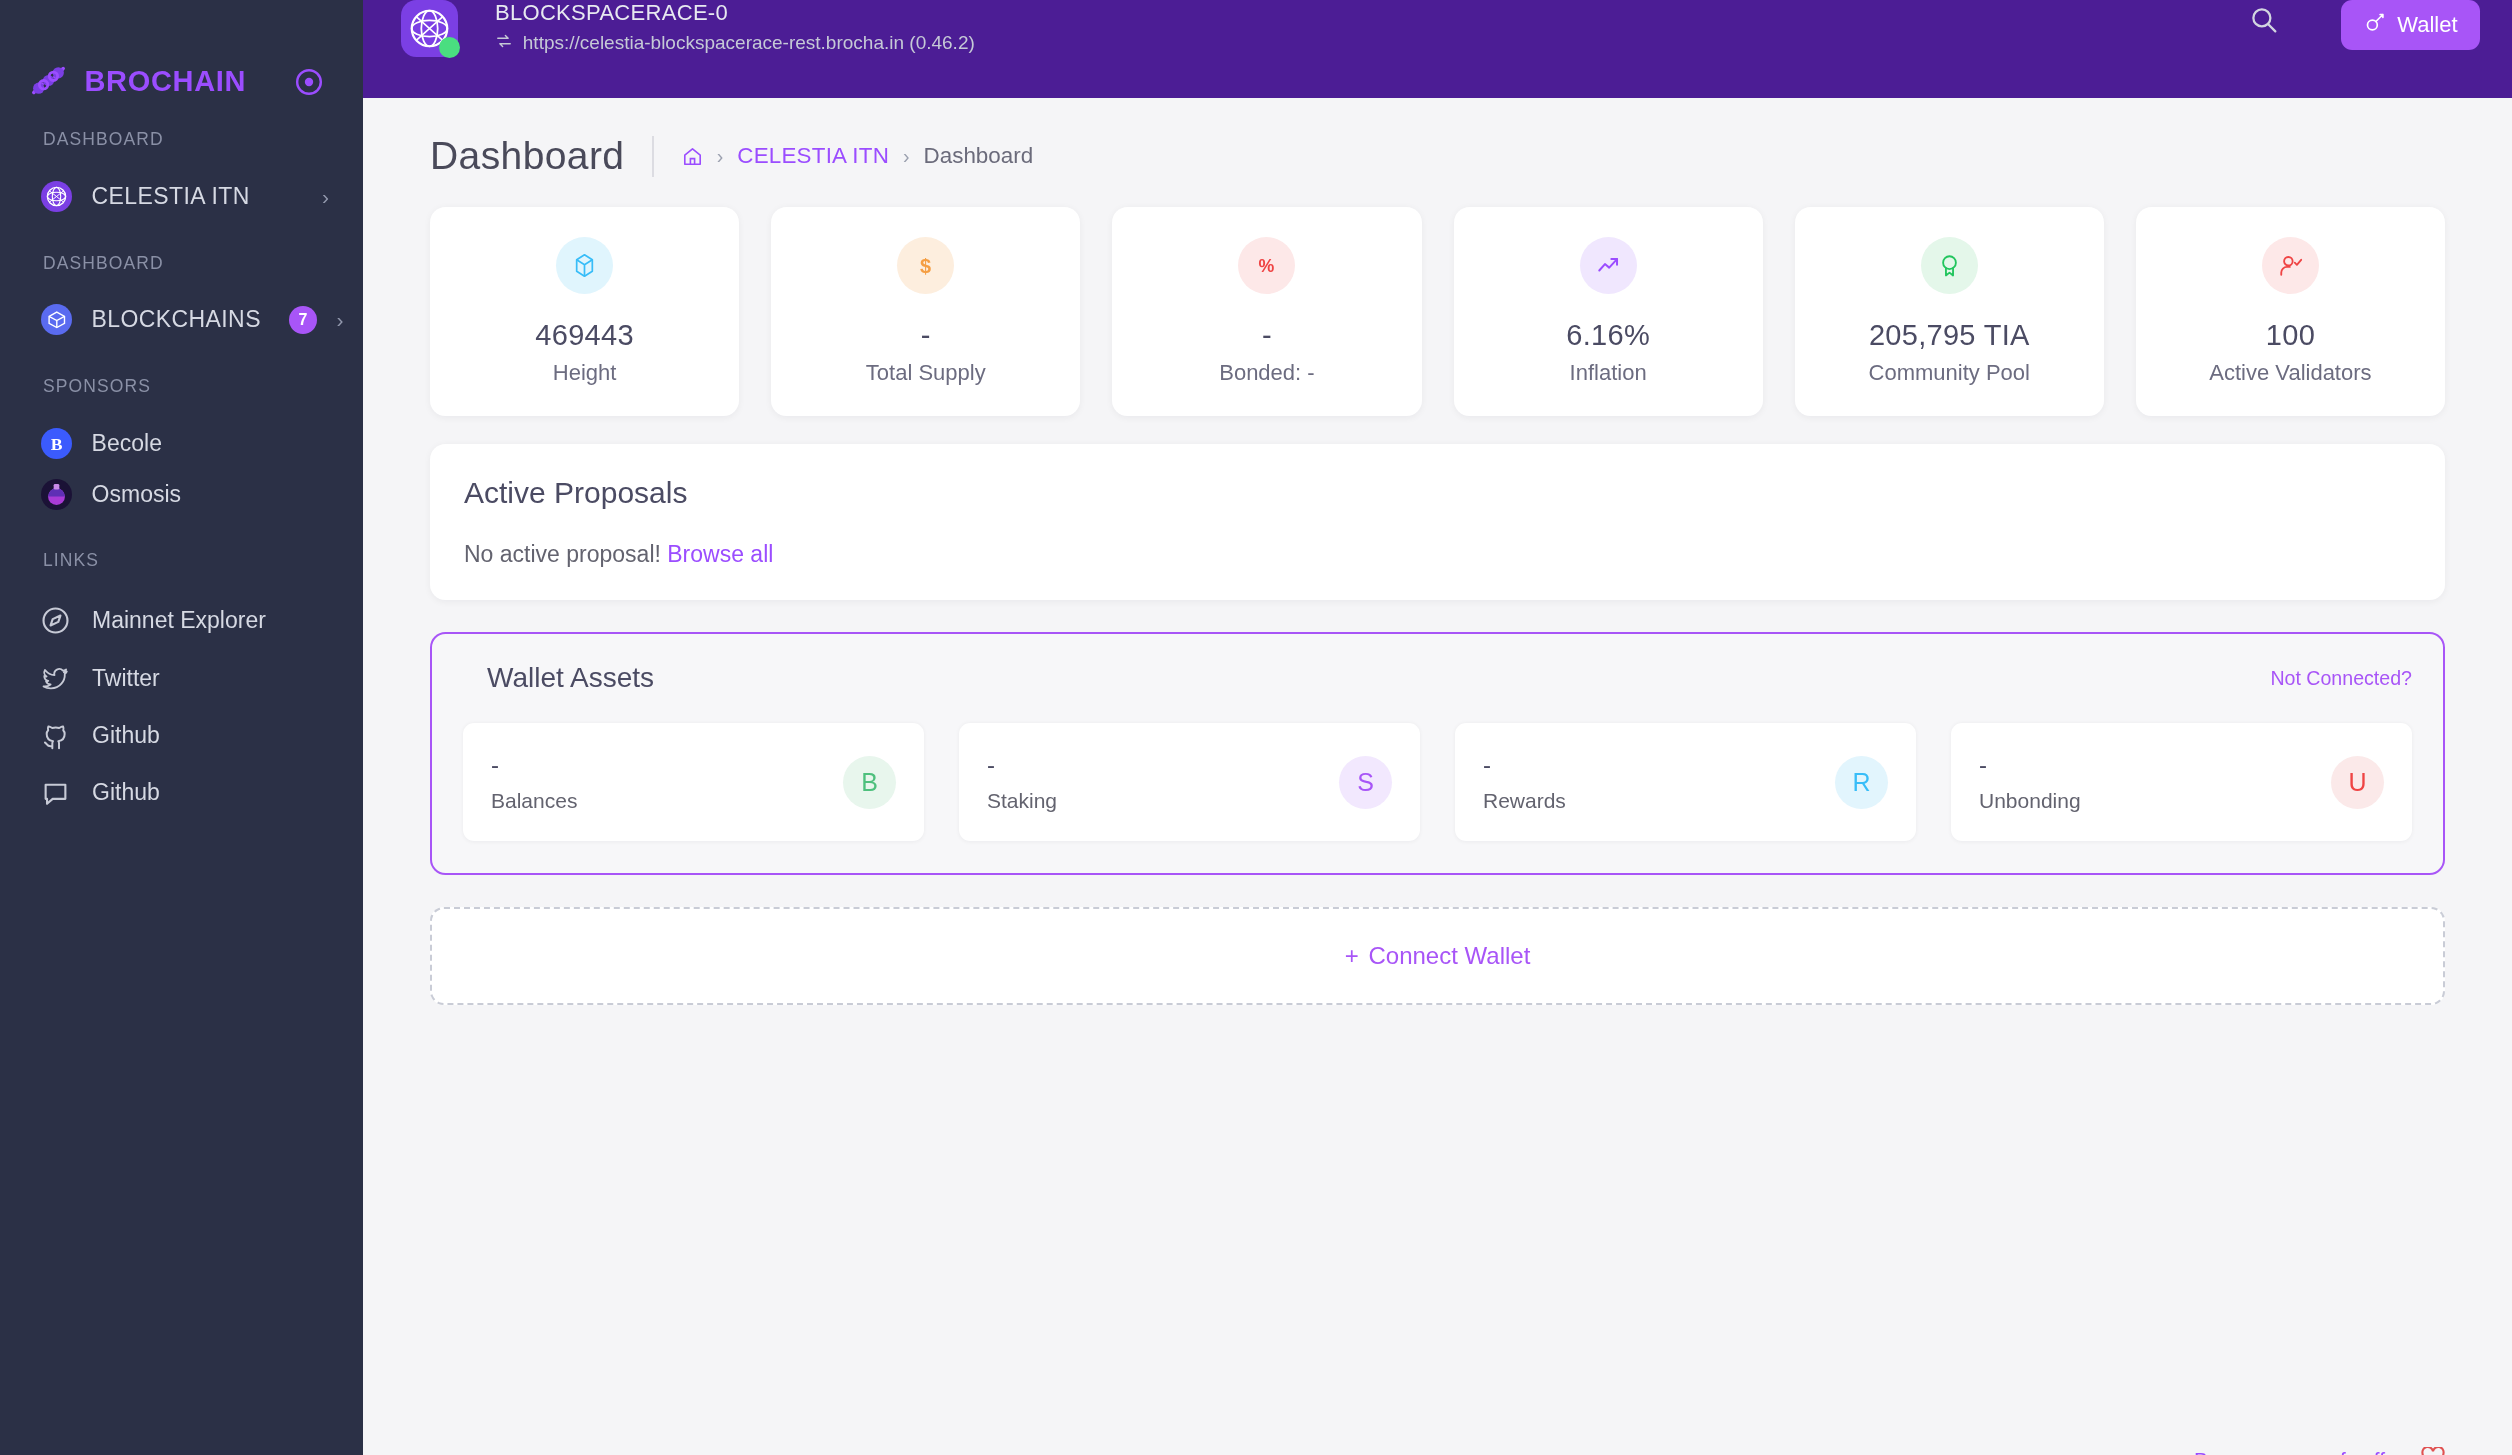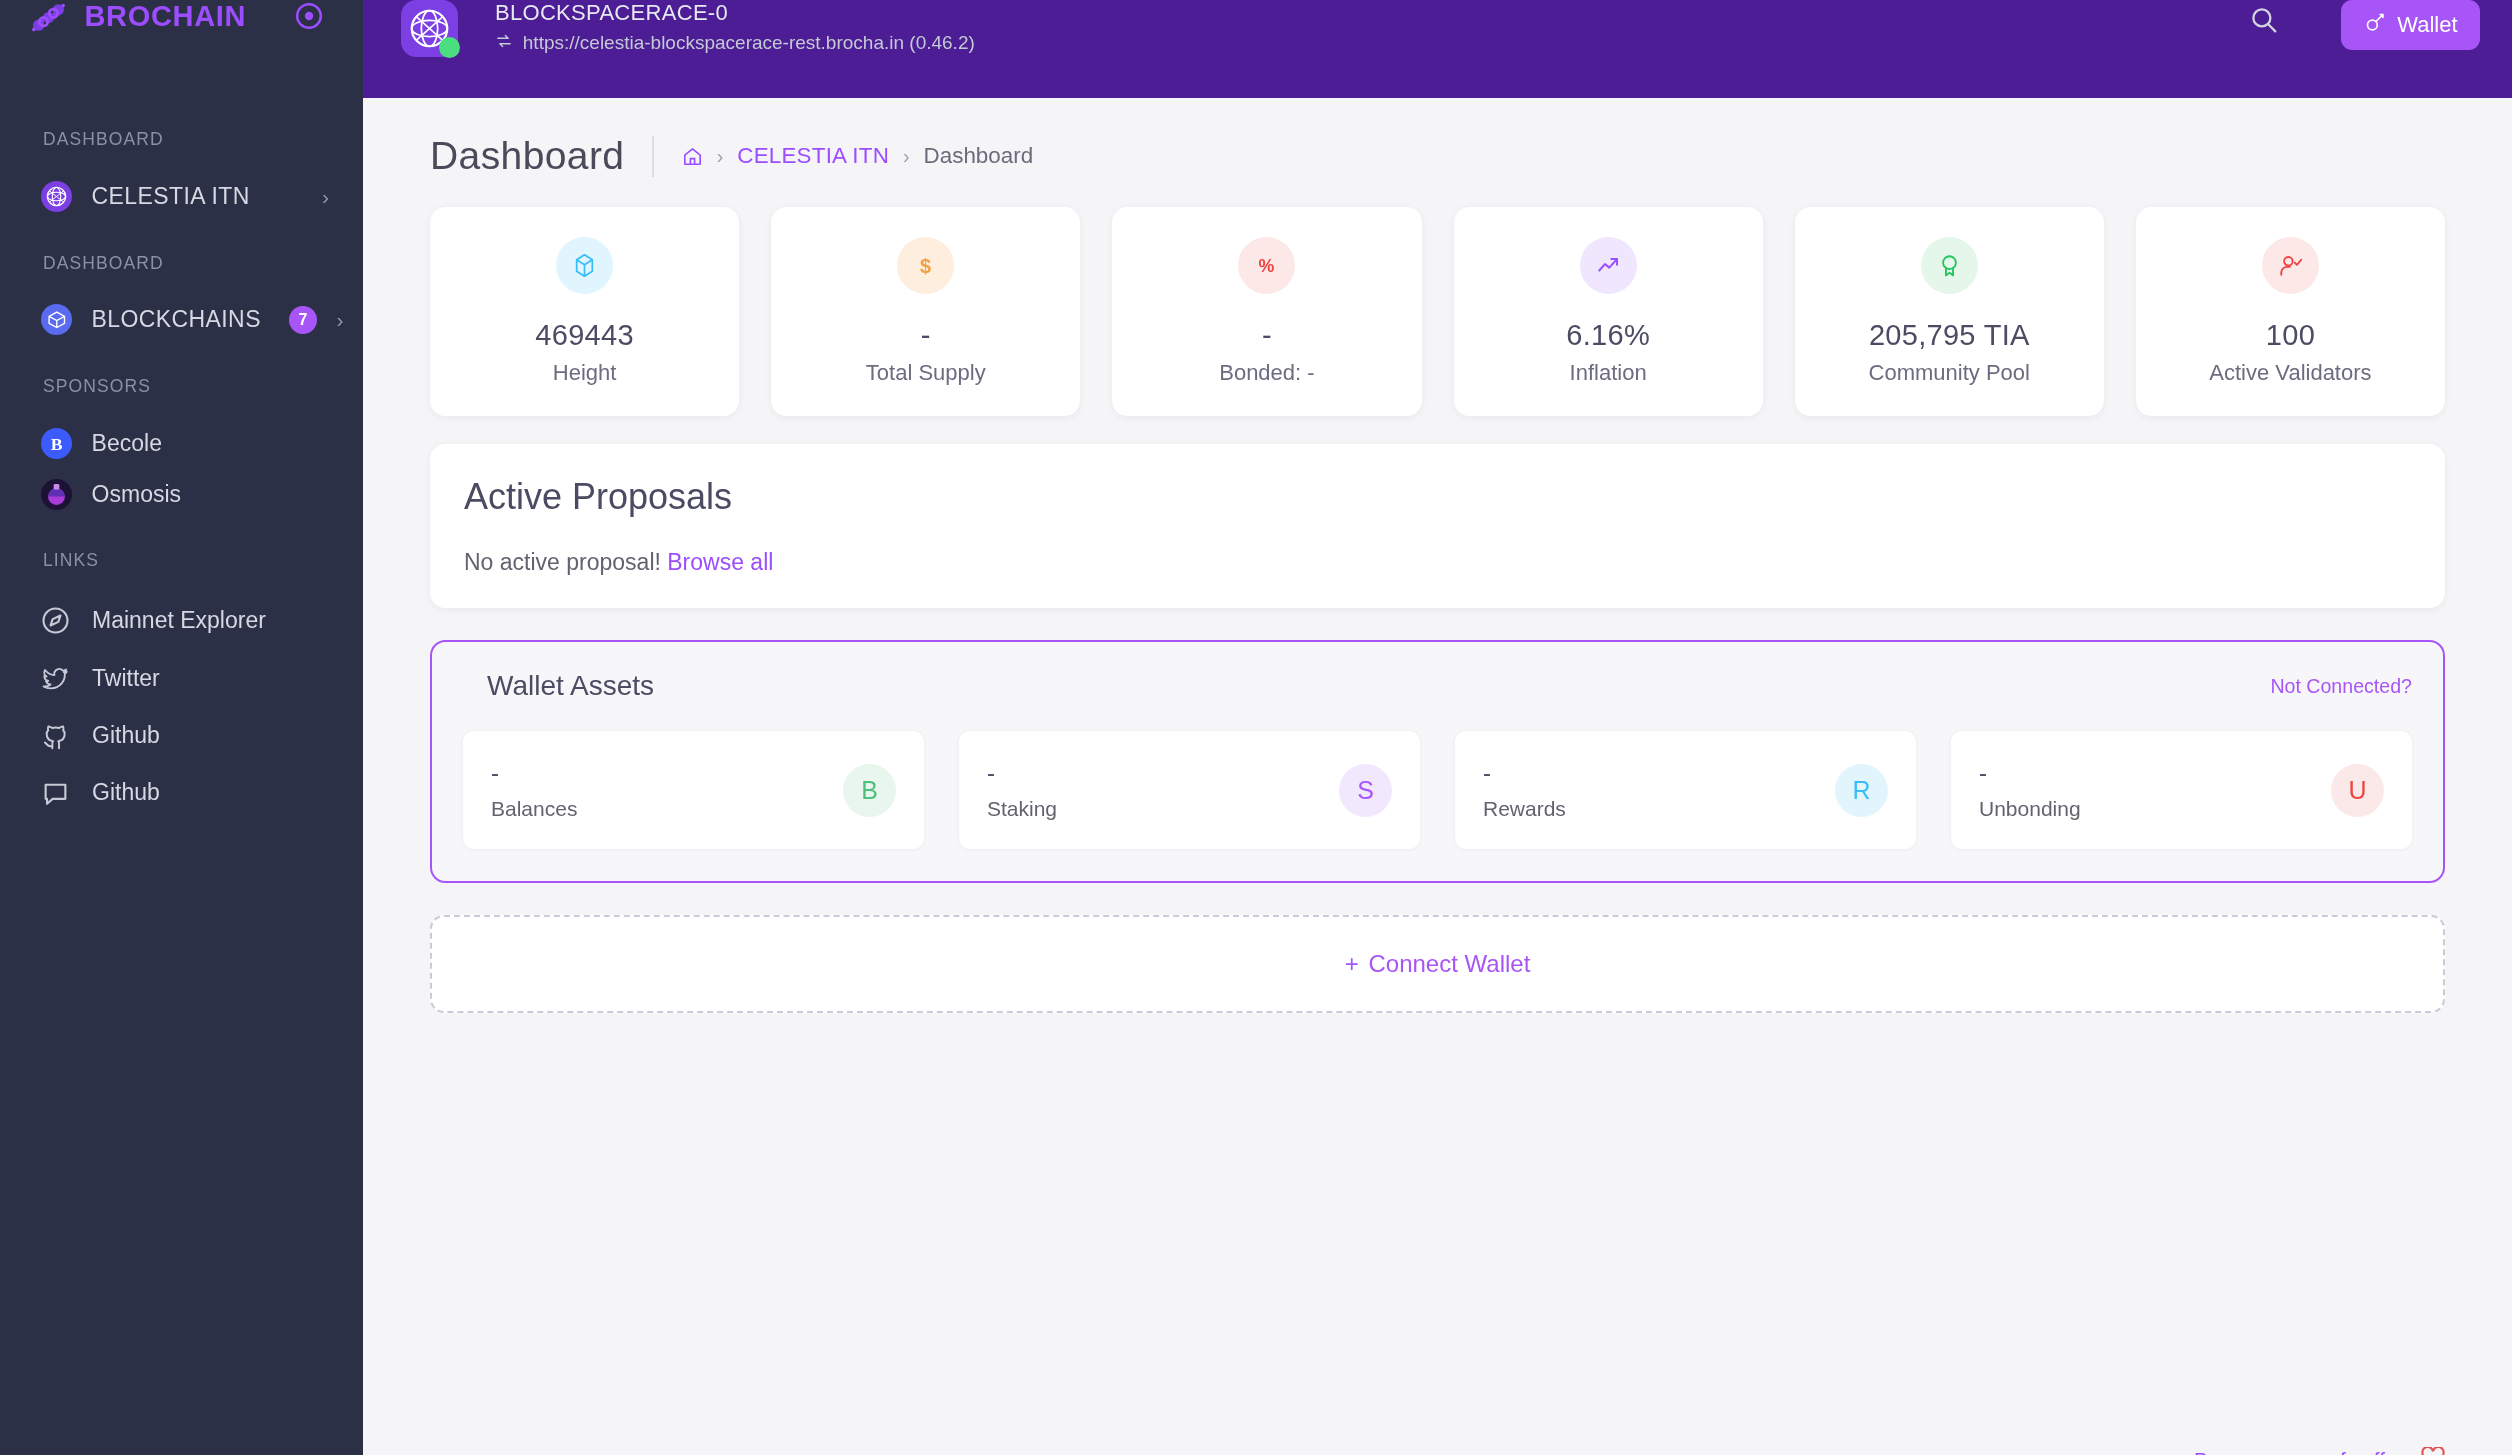--- a/index.html
+++ b/index.html
@@ -11,21 +11,21 @@
   }
   .app { display: flex; width: 2512px; height: 1455px; }
 
   
   .sidebar {
     width: 363px; flex: 0 0 363px; height: 1455px;
     background: #2b3046; color: #cfd2dd;
     position: relative;
   }
   .brand {
-    display: flex; align-items: flex-start; height: 98px;
+    display: flex; align-items: flex-end; height: 98px;
     padding-left: 28px; gap: 15.4px;
   }
   .brand-logo { width: 41px; height: 35px; flex: 0 0 41px; position: relative; }
   .brand-name {
     font-size: 29px; letter-spacing: 0.7px; font-weight: 600;
     color: #9b4dff;
   }
   .brand-toggle { margin-left: 31px; width: 32px; height: 32px; cursor: pointer; }
 
   .sec-label {
@@ -106,21 +106,21 @@
     width: 57px; height: 57px; border-radius: 50%;
     display: flex; align-items: center; justify-content: center; margin-bottom: 25px;
   }
   .stat-val { font-size: 29px; color: #4b4b63; font-weight: 500; letter-spacing: 0.3px; }
   .stat-lbl { font-size: 22px; color: #6c6c80; margin-top: 8.4px; }
 
   .panel {
     background: #fff; border-radius: 15.4px; margin-top: 28px; padding: 32px 34px;
     box-shadow: 0 1.4px 7px rgba(20,20,40,0.05);
   }
-  .panel-title { font-size: 36px; color: #4b4b63; font-weight: 400; }
+  .panel-title { font-size: 30px; color: #4b4b63; font-weight: 400; }
   .panel-body { margin-top: 31px; font-size: 23px; color: #63636f; }
   .inline-link { color: #9b4dff; cursor: pointer; }
 
   .wallet-panel {
     margin-top: 32px; border: 2.1px solid #a855f7; border-radius: 15.4px;
     background: #f7f7f9; padding: 28px 31px 32px 31px;
   }
   .wallet-head { display: flex; align-items: center; margin-left: 24px; }
   .wallet-title { font-size: 28px; color: #4b4b63; }
   .not-connected { margin-left: auto; color: #a855f7; font-size: 19.6px; cursor: pointer; }

